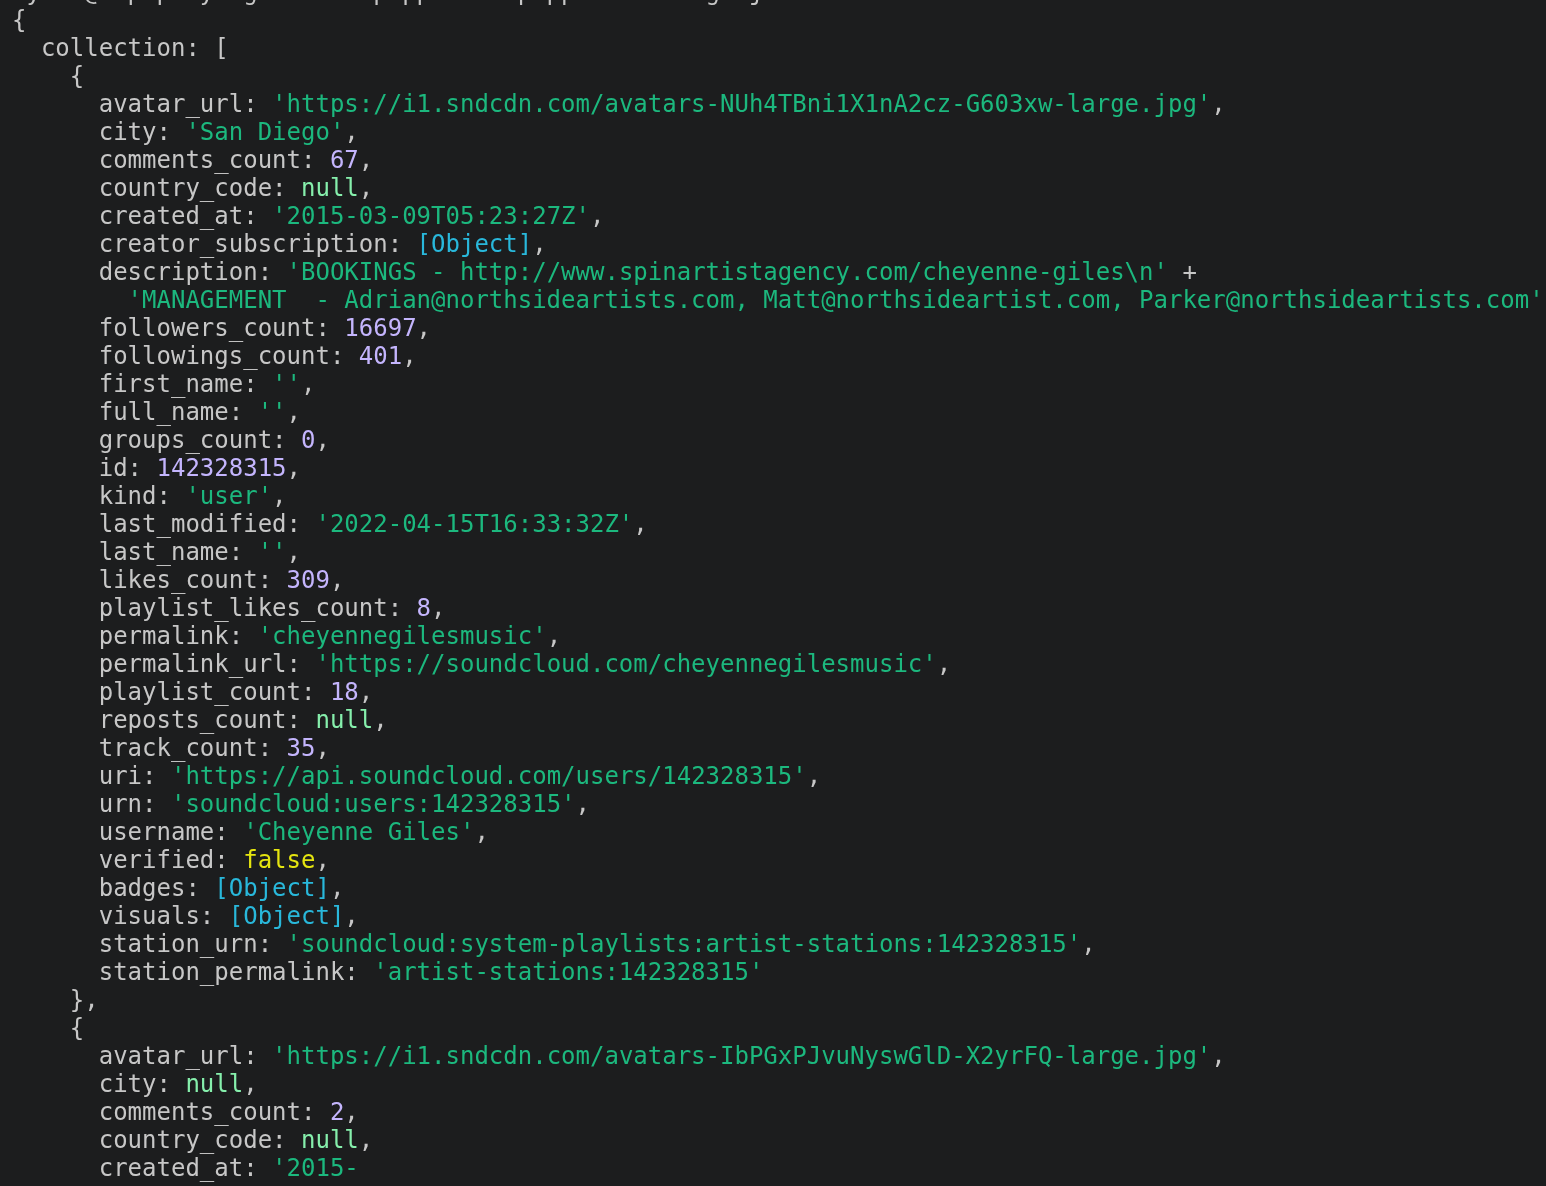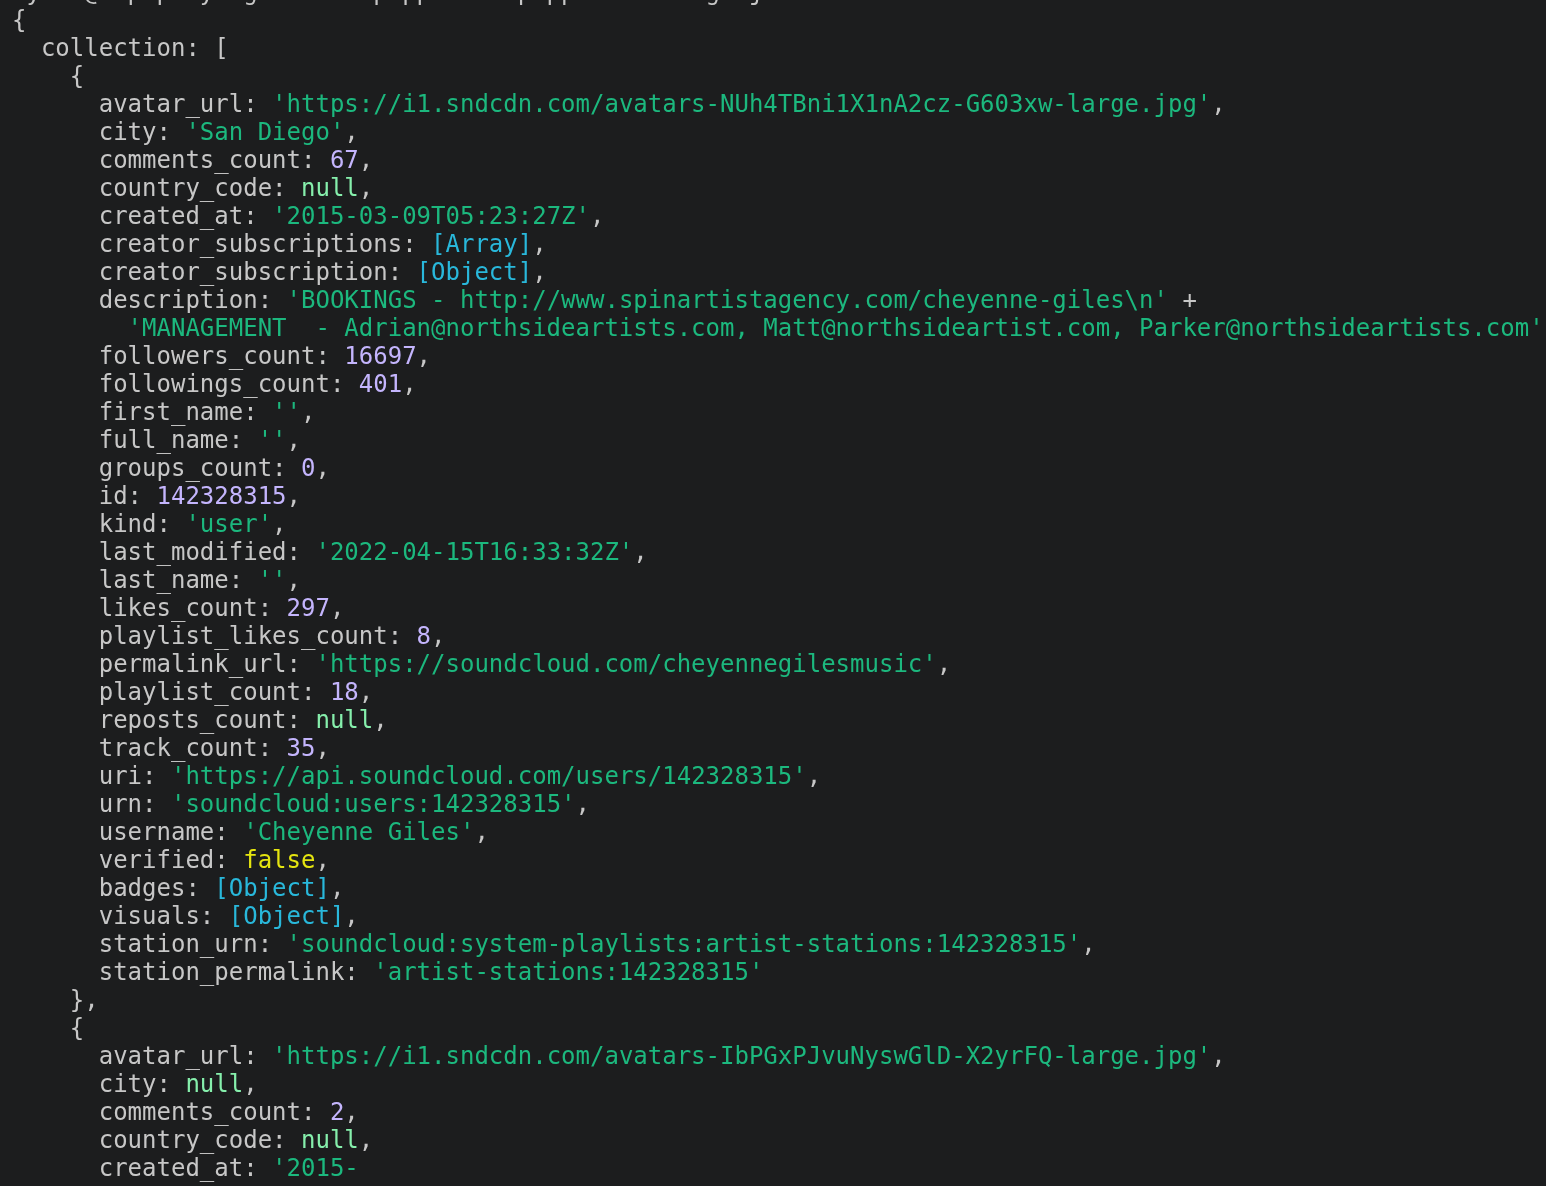--- a/index.html
+++ b/index.html
@@ -40,35 +40,35 @@
   <div class="output" id="terminal-output">
       <div class="line"><span class="t-plain">dylan@mbp playing % node puppeteer puppeteer-songs.js</span></div>
       <div class="line"><span class="t-plain">{</span></div>
       <div class="line"><span class="t-plain">  collection: [</span></div>
       <div class="line"><span class="t-plain">    {</span></div>
       <div class="line"><span class="t-plain">      avatar_url: </span><span class="t-str">'https://i1.sndcdn.com/avatars-NUh4TBni1X1nA2cz-G603xw-large.jpg'</span><span class="t-plain">,</span></div>
       <div class="line"><span class="t-plain">      city: </span><span class="t-str">'San Diego'</span><span class="t-plain">,</span></div>
       <div class="line"><span class="t-plain">      comments_count: </span><span class="t-num">67</span><span class="t-plain">,</span></div>
       <div class="line"><span class="t-plain">      country_code: </span><span class="t-null">null</span><span class="t-plain">,</span></div>
       <div class="line"><span class="t-plain">      created_at: </span><span class="t-str">'2015-03-09T05:23:27Z'</span><span class="t-plain">,</span></div>
-      <div class="line"><span class="t-plain">      creator_subscriptions: </span><span class="t-ref">[Array]</span><span class="t-plain">,</span></div>
       <div class="line"><span class="t-plain">      creator_subscription: </span><span class="t-ref">[Object]</span><span class="t-plain">,</span></div>
       <div class="line"><span class="t-plain">      description: </span><span class="t-str">'BOOKINGS - http://www.spinartistagency.com/cheyenne-giles\n'</span><span class="t-plain"> +</span></div>
       <div class="line"><span class="t-plain">        </span><span class="t-str">'MANAGEMENT  - Adrian@northsideartists.com, Matt@northsideartist.com, Parker@northsideartists.com'</span><span class="t-plain">,</span></div>
       <div class="line"><span class="t-plain">      followers_count: </span><span class="t-num">16697</span><span class="t-plain">,</span></div>
       <div class="line"><span class="t-plain">      followings_count: </span><span class="t-num">401</span><span class="t-plain">,</span></div>
       <div class="line"><span class="t-plain">      first_name: </span><span class="t-str">''</span><span class="t-plain">,</span></div>
       <div class="line"><span class="t-plain">      full_name: </span><span class="t-str">''</span><span class="t-plain">,</span></div>
       <div class="line"><span class="t-plain">      groups_count: </span><span class="t-num">0</span><span class="t-plain">,</span></div>
       <div class="line"><span class="t-plain">      id: </span><span class="t-num">142328315</span><span class="t-plain">,</span></div>
       <div class="line"><span class="t-plain">      kind: </span><span class="t-str">'user'</span><span class="t-plain">,</span></div>
       <div class="line"><span class="t-plain">      last_modified: </span><span class="t-str">'2022-04-15T16:33:32Z'</span><span class="t-plain">,</span></div>
       <div class="line"><span class="t-plain">      last_name: </span><span class="t-str">''</span><span class="t-plain">,</span></div>
-      <div class="line"><span class="t-plain">      likes_count: </span><span class="t-num">297</span><span class="t-plain">,</span></div>
+      <div class="line"><span class="t-plain">      likes_count: </span><span class="t-num">309</span><span class="t-plain">,</span></div>
       <div class="line"><span class="t-plain">      playlist_likes_count: </span><span class="t-num">8</span><span class="t-plain">,</span></div>
+      <div class="line"><span class="t-plain">      permalink: </span><span class="t-str">'cheyennegilesmusic'</span><span class="t-plain">,</span></div>
       <div class="line"><span class="t-plain">      permalink_url: </span><span class="t-str">'https://soundcloud.com/cheyennegilesmusic'</span><span class="t-plain">,</span></div>
       <div class="line"><span class="t-plain">      playlist_count: </span><span class="t-num">18</span><span class="t-plain">,</span></div>
       <div class="line"><span class="t-plain">      reposts_count: </span><span class="t-null">null</span><span class="t-plain">,</span></div>
       <div class="line"><span class="t-plain">      track_count: </span><span class="t-num">35</span><span class="t-plain">,</span></div>
       <div class="line"><span class="t-plain">      uri: </span><span class="t-str">'https://api.soundcloud.com/users/142328315'</span><span class="t-plain">,</span></div>
       <div class="line"><span class="t-plain">      urn: </span><span class="t-str">'soundcloud:users:142328315'</span><span class="t-plain">,</span></div>
       <div class="line"><span class="t-plain">      username: </span><span class="t-str">'Cheyenne Giles'</span><span class="t-plain">,</span></div>
       <div class="line"><span class="t-plain">      verified: </span><span class="t-bool">false</span><span class="t-plain">,</span></div>
       <div class="line"><span class="t-plain">      badges: </span><span class="t-ref">[Object]</span><span class="t-plain">,</span></div>
       <div class="line"><span class="t-plain">      visuals: </span><span class="t-ref">[Object]</span><span class="t-plain">,</span></div>

